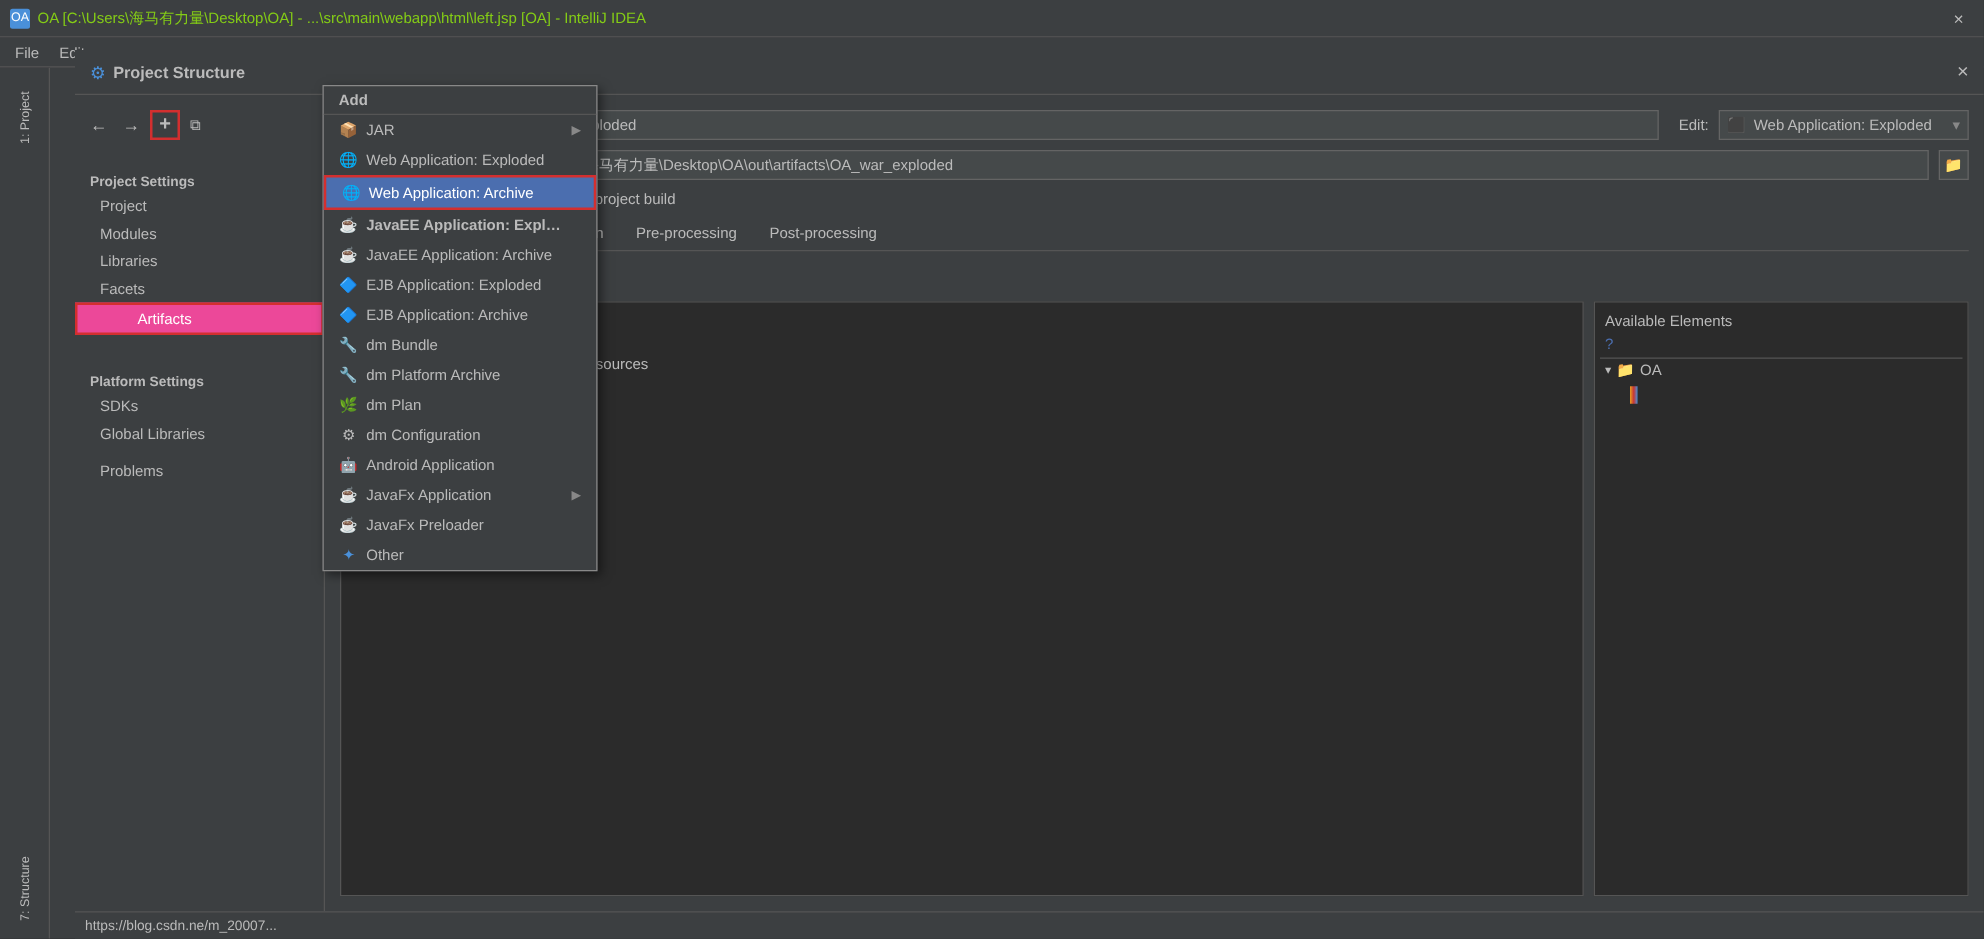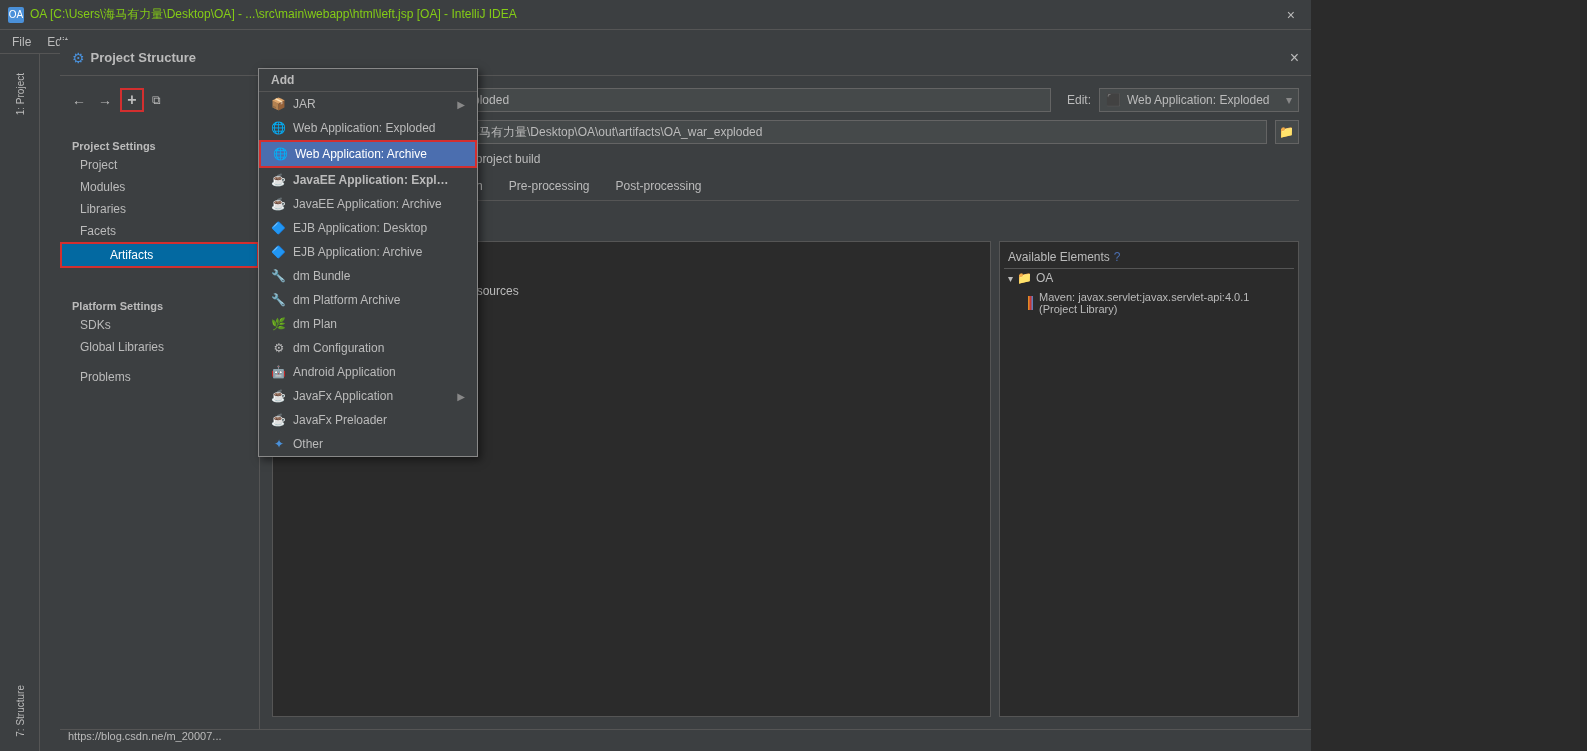--- a/index.html
+++ b/index.html
@@ -1,18 +1,18 @@
 <!DOCTYPE html>
 <html><head>
   <meta charset="utf-8">
   <style>
     * { box-sizing: border-box; margin: 0; padding: 0; }
     body { font-family: 'Segoe UI', Arial, sans-serif; font-size: 12px; background: #2b2b2b; overflow: hidden; }
 
-    .window { width: 1311px; height: 751px; background: #3c3f41; display: flex; flex-direction: column; position: relative; }
+    .window { width: 1587px; height: 751px; background: #3c3f41; display: flex; flex-direction: column; position: relative; }
 
     .title-bar { height: 30px; background: #3c3f41; display: flex; align-items: center; padding: 0 8px; border-bottom: 1px solid #555; }
     .title-bar-icon { width: 16px; height: 16px; background: #4a90d9; border-radius: 2px; margin-right: 6px; font-size: 10px; color: white; display: flex; align-items: center; justify-content: center; }
     .title-bar-text { color: #84cc16; font-size: 12px; flex: 1; }
     .title-bar-close { color: #bbbbbb; cursor: pointer; font-size: 14px; padding: 2px 8px; }
 
     .menu-bar { height: 24px; background: #3c3f41; display: flex; align-items: center; padding: 0 4px; border-bottom: 1px solid #555; }
     .menu-item { color: #bbbbbb; padding: 2px 8px; font-size: 12px; cursor: pointer; }
 
     .main-content { display: flex; flex: 1; overflow: hidden; }
@@ -31,21 +31,21 @@
 
     .dialog-body { display: flex; flex: 1; overflow: hidden; }
 
     
     .nav-panel { width: 200px; background: #3c3f41; border-right: 1px solid #555; padding: 8px 0; }
     .nav-toolbar { display: flex; align-items: center; padding: 4px 8px; gap: 4px; }
     .nav-btn { background: none; border: none; color: #bbbbbb; cursor: pointer; font-size: 14px; padding: 2px 4px; }
 
     .nav-section-header { color: #bbbbbb; font-size: 11px; font-weight: bold; padding: 4px 12px 2px; margin-top: 20px; }
     .nav-item { padding: 4px 20px; color: #bbbbbb; cursor: pointer; font-size: 12px; }
-    .nav-item.active { background: #0369a1; color: white; padding-left: 48px; }
+    .nav-item.active { background: #ec4899; color: white; padding-left: 48px; }
 
     .nav-divider { height: 8px; }
 
     
     .content-panel { flex: 1; display: flex; flex-direction: column; padding: 12px; background: #3c3f41; overflow: hidden; }
 
     .field-row { display: flex; align-items: center; margin-bottom: 8px; gap: 8px; }
     .field-label { color: #bbbbbb; font-size: 12px; width: 130px; }
     .field-input { flex: 1; height: 24px; background: #45494a; border: 1px solid #646464; color: #bbbbbb; padding: 2px 6px; font-size: 12px; }
     .field-type-label { color: #bbbbbb; font-size: 12px; margin-left: 8px; }
@@ -64,37 +64,37 @@
     .art-btn { background: none; border: none; color: #bbbbbb; cursor: pointer; font-size: 14px; padding: 2px 4px; }
 
     .split-panel { display: flex; flex: 1; gap: 8px; overflow: hidden; }
     .tree-panel { flex: 1; background: #2b2b2b; border: 1px solid #555; overflow: auto; padding: 4px; }
     .tree-item { display: flex; align-items: center; gap: 4px; padding: 2px 4px; color: #bbbbbb; font-size: 12px; cursor: pointer; }
     .tree-item-icon { width: 14px; height: 14px; display: flex; align-items: center; justify-content: center; font-size: 10px; flex-shrink: 0; }
     .tree-toggle { width: 10px; cursor: pointer; color: #bbbbbb; font-size: 10px; }
     .tree-child { padding-left: 20px; }
 
     .available-panel { width: 300px; background: #2b2b2b; border: 1px solid #555; overflow: auto; padding: 4px; }
-    .available-header { color: #bbbbbb; font-size: 12px; padding: 4px; border-bottom: 1px solid #555; display: flex; align-items: flex-end; gap: 4px; }
+    .available-header { color: #bbbbbb; font-size: 12px; padding: 4px; border-bottom: 1px solid #555; display: flex; align-items: flex-start; gap: 4px; flex-direction: column; }
     .available-tree-item { display: flex; align-items: center; gap: 4px; padding: 2px 4px; color: #bbbbbb; font-size: 12px; cursor: pointer; }
     .available-sub { padding-left: 16px; }
     .available-sub-item { color: #bbbbbb; font-size: 12px; padding: 2px 4px; cursor: pointer; }
 
     
     .dropdown-menu { position: absolute; top: 68px; left: 258px; width: 220px; background: #3c3f41; border: 1px solid #888; box-shadow: 3px 3px 8px rgba(0,0,0,0.5); z-index: 100; }
     .dropdown-header { padding: 4px 12px; color: #bbbbbb; font-size: 12px; font-weight: bold; border-bottom: 1px solid #555; }
     .dropdown-item { display: flex; align-items: center; padding: 4px 12px; color: #bbbbbb; font-size: 12px; cursor: pointer; gap: 6px; position: relative; }
     .dropdown-item.highlighted { background: #4b6eaf; color: white; border: 2px solid #d32f2f; }
     .dropdown-arrow { margin-left: auto; color: #888; font-size: 10px; }
     .dropdown-icon { width: 16px; height: 16px; display: flex; align-items: center; justify-content: center; flex-shrink: 0; }
 
     
     .red-outline { border: 2px solid #d32f2f !important; }
 
-    .status-bar { height: 22px; background: #3c3f41; border-top: 1px solid #555; display: flex; padding: 0 8px; }
+    .status-bar { height: 22px; background: #3c3f41; border-top: 1px solid #555; display: flex; align-items: center; padding: 0 8px; }
     .status-text { color: #bbbbbb; font-size: 11px; }
 
     
     .icon-jar { color: #e8a020; }
     .icon-web { color: #c73636; }
     .icon-web-arch { color: #c73636; }
     .icon-javaee { color: #4a90d9; }
     .icon-ejb { color: #5b9bd5; }
     .icon-dm { color: #6ab04c; }
     .icon-android { color: #a4c639; }
@@ -264,21 +264,20 @@
               </div>
               <div class="available-tree-item">
                 <span style="color:#bbbbbb;font-size:10px;">▾</span>
                 <span style="color:#e8a020;">📁</span>
                 <span>OA</span>
               </div>
               <div class="available-sub">
                 <div class="available-sub-item">
                   <div class="maven-item">
                     <div class="maven-bar"></div>
-                    <span>Maven: javax.servlet:javax.servlet-api:4.0.1 (Project Library)</span>
                   </div>
                 </div>
               </div>
             </div>
           </div>
         </div>
       </div>
 
       <div class="status-bar">
         <span class="status-text">https://blog.csdn.ne/m_20007...</span>
@@ -310,21 +309,21 @@
       <span style="overflow:hidden;text-overflow:ellipsis;white-space:nowrap;font-weight:bold;">JavaEE Application: Expl…</span>
     </div>
 
     <div class="dropdown-item">
       <span class="dropdown-icon icon-javaee">☕</span>
       <span>JavaEE Application: Archive</span>
     </div>
 
     <div class="dropdown-item">
       <span class="dropdown-icon icon-ejb">🔷</span>
-      <span>EJB Application: Desktop</span>
+      <span>EJB Application: Exploded</span>
     </div>
 
     <div class="dropdown-item">
       <span class="dropdown-icon icon-ejb">🔷</span>
       <span>EJB Application: Archive</span>
     </div>
 
     <div class="dropdown-item">
       <span class="dropdown-icon icon-dm">🔧</span>
       <span>dm Bundle</span>

